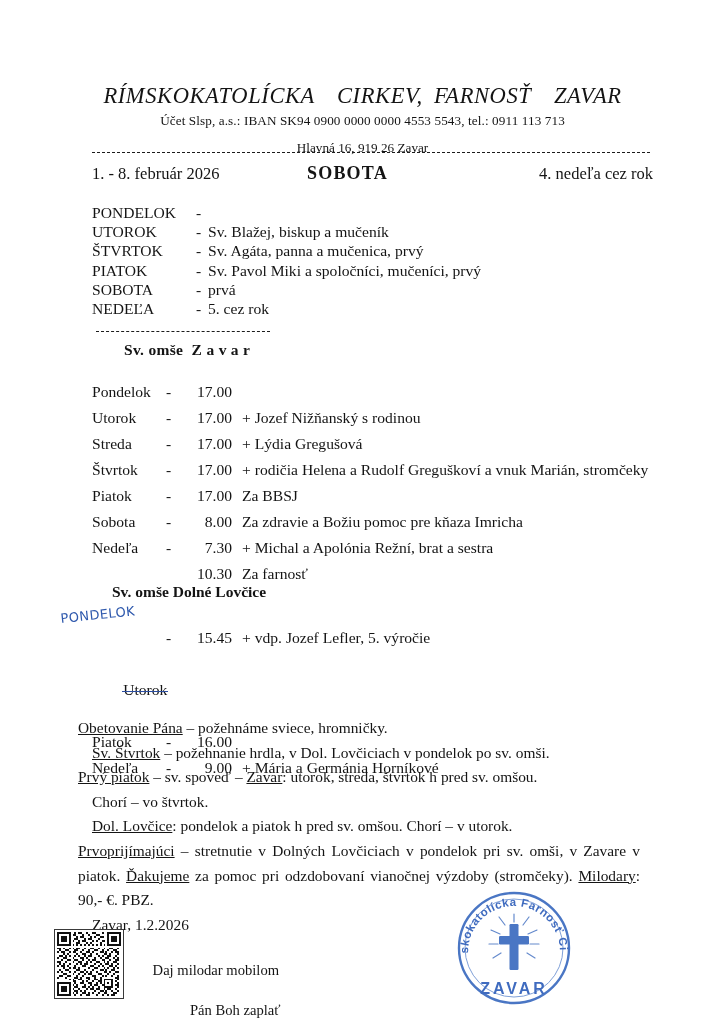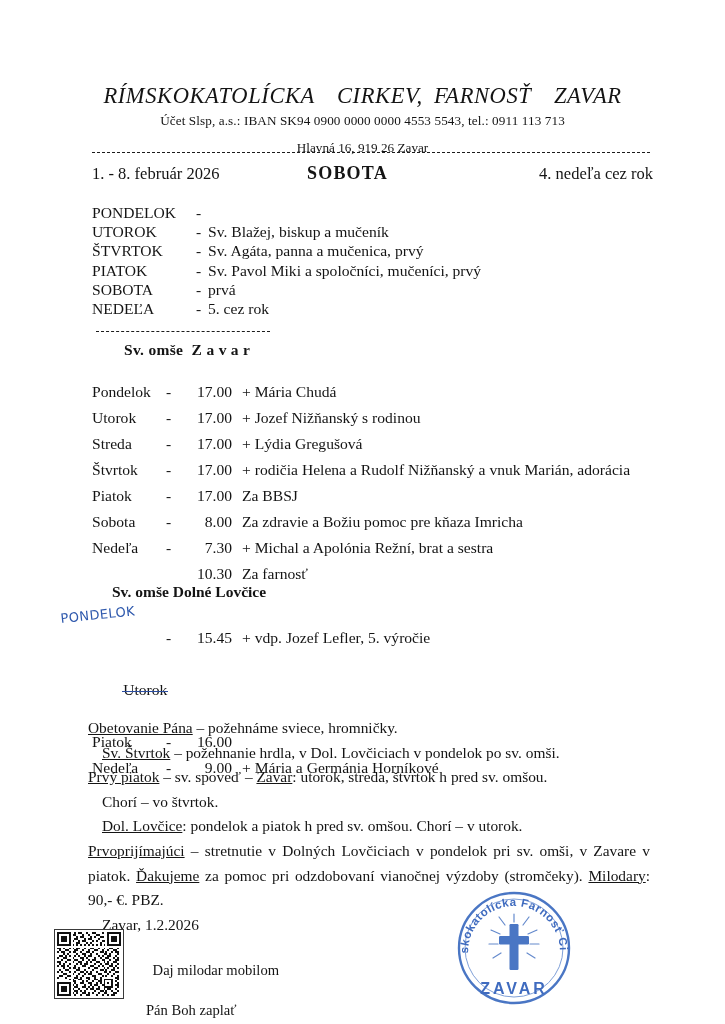--- a/index.html
+++ b/index.html
@@ -149,21 +149,21 @@
     letter-spacing: 0.4px;
     transform: rotate(-6deg);
     transform-origin: left bottom;
     white-space: pre;
     font-weight: 500;
   }
 
   
   .notices {
     position: absolute;
-    left: 88px;
+    left: 78px;
     width: 562px;
     top: 716px;
     font-size: 15.4px;
     line-height: 24.6px;
   }
   .notice {
     margin: 0;
     text-align: justify;
   }
   .notice.indent { text-indent: 14px; }
@@ -192,21 +192,21 @@
     display: block;
   }
   .qr-caption {
     position: absolute;
     left: 138px;
     top: 940px;
     font-size: 14.6px;
     line-height: 20px;
     white-space: pre;
   }
-  .qr-caption .l2 { padding-left: 8px; display: block; }
+  .qr-caption .l2 { padding-left: 8px; display: block; margin-left: 44px; }
 
   .stamp {
     position: absolute;
     left: 452px;
     top: 886px;
     width: 124px;
     height: 124px;
   }
 </style>
 </head>
@@ -262,39 +262,38 @@
 
   <div class="rule-short"></div>
 
   <div class="section-heading zavar">Sv. omše  Z a v a r</div>
 
   <div class="schedule zavar">
     <div class="sched-row">
       <span class="sched-day">Pondelok</span>
       <span class="sched-dash">-</span>
       <span class="sched-time">17.00</span>
-      <span class="sched-intent">+ Mária Chudá</span>
     </div>
     <div class="sched-row">
       <span class="sched-day">Utorok</span>
       <span class="sched-dash">-</span>
       <span class="sched-time">17.00</span>
       <span class="sched-intent">+ Jozef Nižňanský s rodinou</span>
     </div>
     <div class="sched-row">
       <span class="sched-day">Streda</span>
       <span class="sched-dash">-</span>
       <span class="sched-time">17.00</span>
       <span class="sched-intent">+ Lýdia Gregušová</span>
     </div>
     <div class="sched-row">
       <span class="sched-day">Štvrtok</span>
       <span class="sched-dash">-</span>
       <span class="sched-time">17.00</span>
-      <span class="sched-intent">+ rodičia Helena a Rudolf Nižňanský a vnuk Marián, adorácia</span>
+      <span class="sched-intent">+ rodičia Helena a Rudolf Greguškoví a vnuk Marián, stromčeky</span>
     </div>
     <div class="sched-row">
       <span class="sched-day">Piatok</span>
       <span class="sched-dash">-</span>
       <span class="sched-time">17.00</span>
       <span class="sched-intent">Za BBSJ</span>
     </div>
     <div class="sched-row">
       <span class="sched-day">Sobota</span>
       <span class="sched-dash">-</span>

